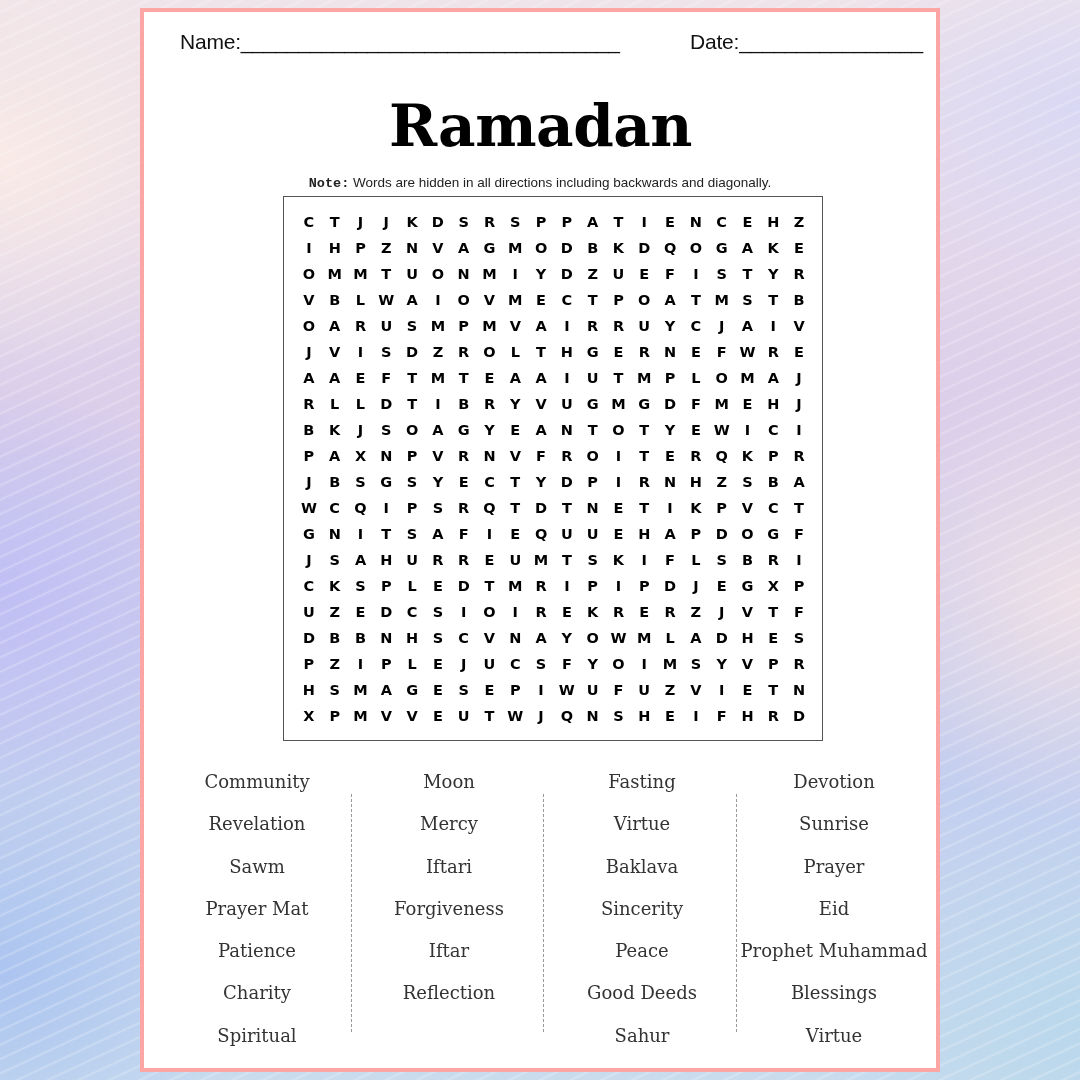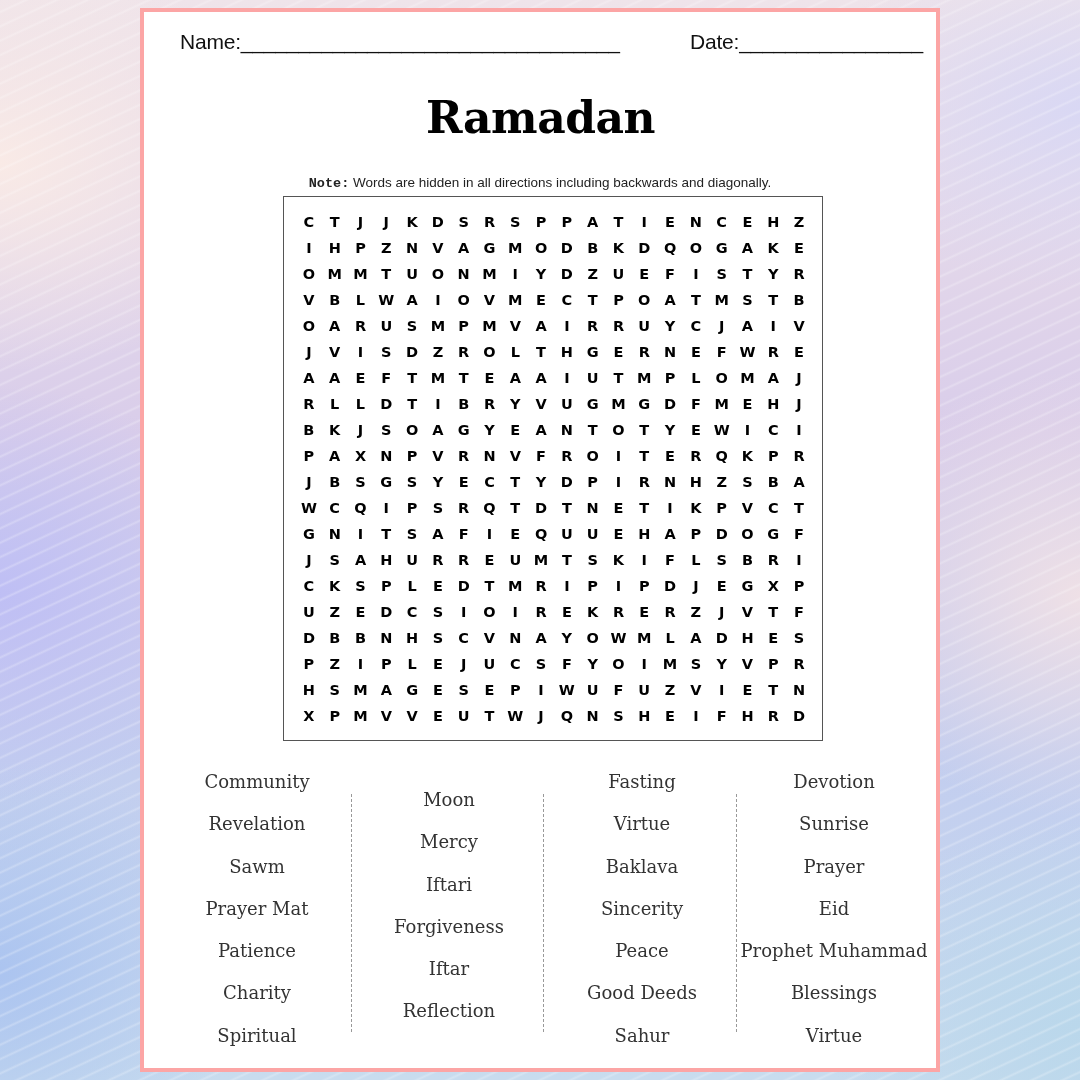--- a/index.html
+++ b/index.html
@@ -26,21 +26,21 @@
   }
   .header-line {
     position: absolute; top: 18px; left: 36px; right: 40px; height: 30px;
     font-family: "Liberation Sans", sans-serif; font-size: 21px; color: #111;
     letter-spacing: -0.2px;
   }
   .name-field { position: absolute; left: 0; top: 0; }
   .date-field { position: absolute; left: 470px; top: 0; margin-left: 40px; }
   .title {
     position: absolute; top: 80px; left: 1px; right: 0; text-align: center;
-    font-family: "DejaVu Serif", serif; font-weight: bold; font-size: 44px; color: #000;
+    font-family: "DejaVu Serif", serif; font-weight: bold; font-size: 58px; color: #000;
     letter-spacing: -0.5px;
   }
   .note {
     position: absolute; top: 163px; left: 0; right: 0; text-align: center;
     font-family: "Liberation Sans", sans-serif; font-size: 13.5px; color: #222;
   }
   .note b { font-weight: bold; font-family: Liberation Mono, monospace; }
   .grid-box {
     position: absolute; left: 139px; top: 184px; width: 540px; height: 545px;
     border: 1.5px solid #555; box-sizing: border-box;
@@ -499,21 +499,21 @@
     <div class="divider" style="left:592px"></div>
   <div class="word-col" style="left: 17px;">
         <div class="word">Community</div>
         <div class="word">Revelation</div>
         <div class="word">Sawm</div>
         <div class="word">Prayer Mat</div>
         <div class="word">Patience</div>
         <div class="word">Charity</div>
         <div class="word">Spiritual</div>
       </div>
-      <div class="word-col" style="left: 209px; margin-top: 18px;">
+      <div class="word-col" style="left: 209px;">
         <div class="word">Moon</div>
         <div class="word">Mercy</div>
         <div class="word">Iftari</div>
         <div class="word">Forgiveness</div>
         <div class="word">Iftar</div>
         <div class="word">Reflection</div>
       </div>
       <div class="word-col" style="left: 402px;">
         <div class="word">Fasting</div>
         <div class="word">Virtue</div>

